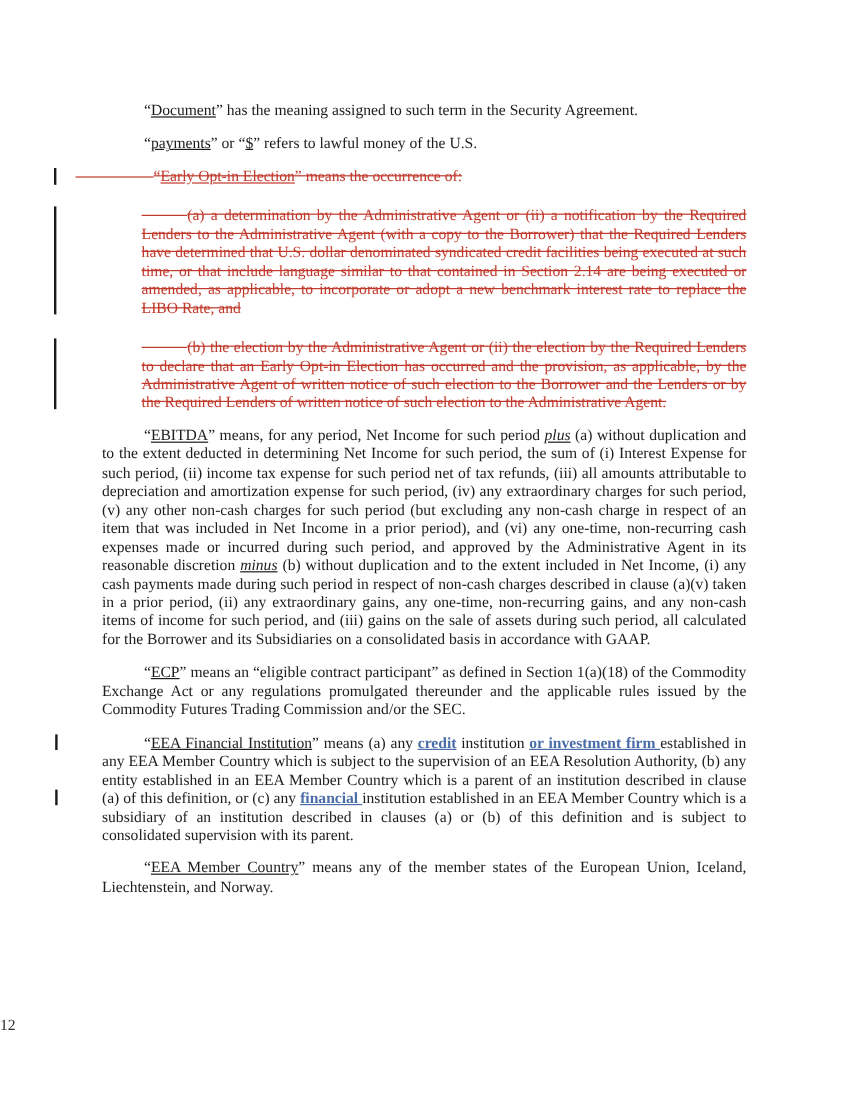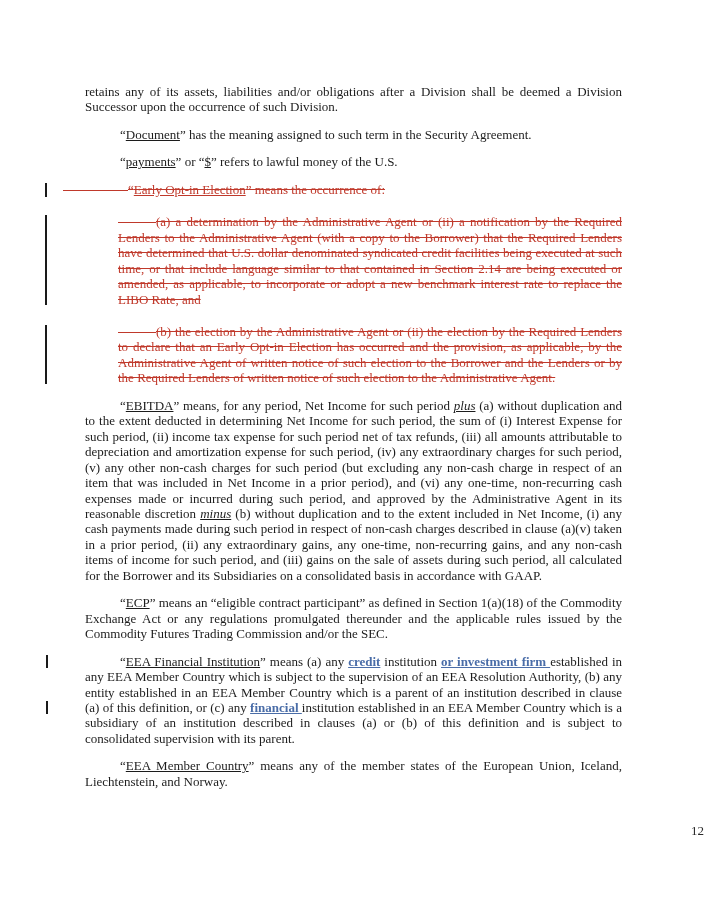--- a/index.html
+++ b/index.html
@@ -25,31 +25,30 @@
   .run-t{}
   .run-term{text-decoration:underline;}
   .run-ital{font-style:italic;text-decoration:underline;}
   .run-ins{color:var(--ins);text-decoration:underline;font-weight:bold;}
   .run-leader{
     display:inline-block;height:11px;vertical-align:-1px;
     background:linear-gradient(currentColor,currentColor) 0 6px/100% 1.2px no-repeat;
   }
   .cb{position:absolute;width:2px;background:var(--bar);}
   .page-number{
-    position:absolute;left:0;top:823px;width:704px;text-align:right;
+    position:absolute;left:0;top:846px;width:704px;text-align:left;
     font-size:13px;line-height:15px;color:#2a2a2a;
   }
 </style>
 </head>
 <body>
 
 <div class="page">
   <div class="content">
 
-    <p class="cont"><span class="run-t">retains any of its assets, liabilities and/or obligations after a Division shall be deemed a Division Successor upon the occurrence of such Division.</span></p>
 
     <p class="def"><span class="run-t">“</span><span class="run-term">Document</span><span class="run-t">” has the meaning assigned to such term in the Security Agreement.</span></p>
 
     <p class="def"><span class="run-t">“</span><span class="run-term">payments</span><span class="run-t">” or “</span><span class="run-term">$</span><span class="run-t">” refers to lawful money of the U.S.</span></p>
 
     <p class="del del-def"><span class="cb" style="left:-18px;top:1px;height:14px;"></span><span class="run-leader" style="width: 65px;"></span><span class="run-t">“</span><span class="run-term">Early Opt-in Election</span><span class="run-t">” means the occurrence of:</span></p>
 
     <p class="del del-block"><span class="cb" style="left:-73px;top:1px;bottom:2px;"></span><span class="run-leader" style="width: 38px;"></span><span class="run-t">(a) a determination by the Administrative Agent or (ii) a notification by the Required Lenders to the Administrative Agent (with a copy to the Borrower) that the Required Lenders have determined that U.S. dollar denominated syndicated credit facilities being executed at such time, or that include language similar to that contained in Section 2.14 are being executed or amended, as applicable, to incorporate or adopt a new benchmark interest rate to replace the LIBO Rate, and</span></p>
 
     <p class="del del-block"><span class="cb" style="left:-73px;top:1px;bottom:2px;"></span><span class="run-leader" style="width: 38px;"></span><span class="run-t">(b) the election by the Administrative Agent or (ii) the election by the Required Lenders to declare that an Early Opt-in Election has occurred and the provision, as applicable, by the Administrative Agent of written notice of such election to the Borrower and the Lenders or by the Required Lenders of written notice of such election to the Administrative Agent.</span></p>

